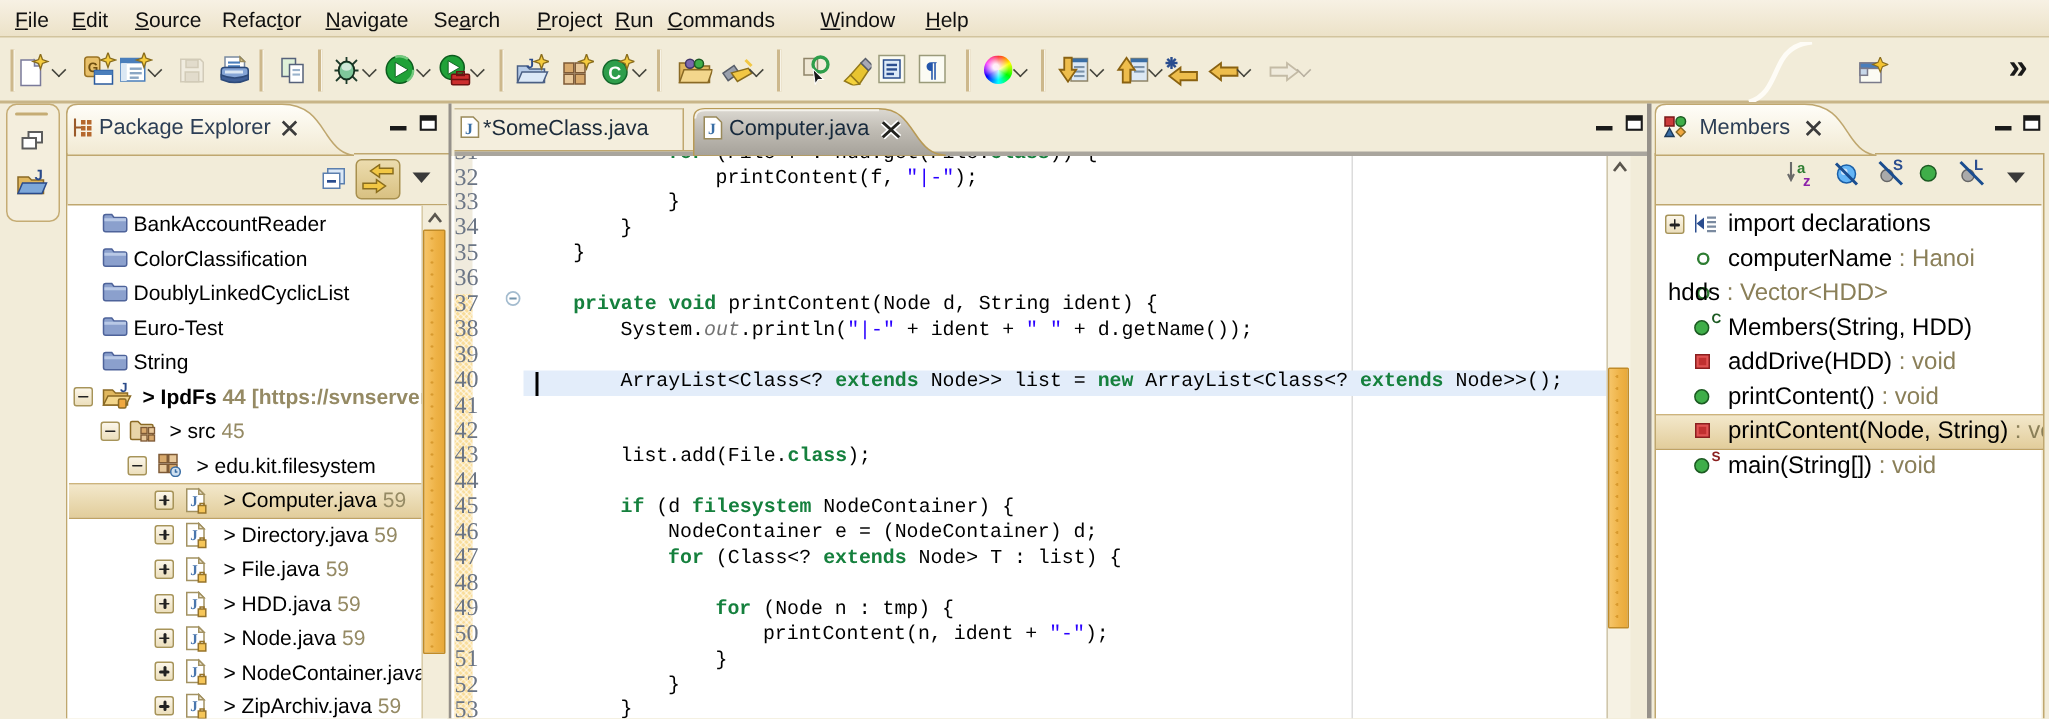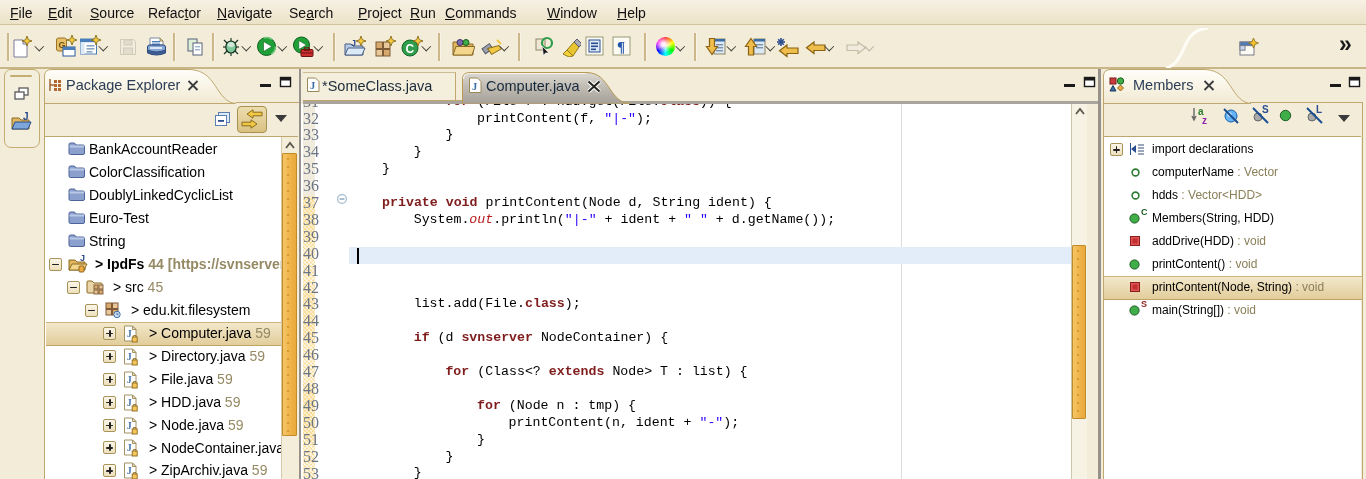--- a/index.html
+++ b/index.html
@@ -9,25 +9,25 @@
 .sep{position:absolute;top:33px;width:2px;height:28px;background:#cdb88c;border-right:1px solid #f8f4e8}
 .car{position:absolute;width:5.5px;height:5.5px;border-right:1.7px solid #43433b;border-bottom:1.7px solid #43433b;transform:rotate(45deg)}
 .cargrey{border-right-color:#b8b0a0;border-bottom-color:#b8b0a0}
 .tabtxt{font-size:14.5px;color:#1c2b3a;white-space:pre}
 .trow{position:absolute;font-size:14px;color:#000;white-space:pre;height:23px;line-height:23px}
 .grey{color:#958a64}
 .exp{position:absolute;width:13px;height:13px;background:linear-gradient(#fbf6ea,#ecdfbc);border:1px solid #a79459;border-radius:2px;box-sizing:border-box}
 .exp i{position:absolute;left:2px;right:2px;top:5px;height:1.6px;background:#222;border-radius:1px}
 .exp b{position:absolute;left:5px;top:2px;bottom:2px;width:1.6px;background:#222;border-radius:1px}
 .code{position:absolute;font-family:"Liberation Mono",monospace;font-size:13.26px;line-height:16.9px;white-space:pre;color:#000}
-.k{color:#7f1d1d;font-weight:bold}
+.k{color:#15803d;font-weight:bold}
 .s{color:#2a00ff}
-.fl{color:#b91c1c;font-style:italic}
+.fl{color:#737373;font-style:italic}
 .gut{position:absolute;font-family:Liberation Serif, serif;font-size:16px;line-height:16.9px;color:#6b7585;text-align:left;white-space:pre}
-.mrow{position:absolute;font-size:12px;color:#000;white-space:pre;height:23px;line-height:23px}
+.mrow{position:absolute;font-size:16px;color:#000;white-space:pre;height:23px;line-height:23px}
 .typ{color:#8a7f58}
 </style></head><body>
 
 <div class="mi" style="left:10px"><span class="u">F</span>ile</div>
 <div class="mi" style="left:48px"><span class="u">E</span>dit</div>
 <div class="mi" style="left:90px"><span class="u">S</span>ource</div>
 <div class="mi" style="left:148px">Refac<span class="u">t</span>or</div>
 <div class="mi" style="left:217px"><span class="u">N</span>avigate</div>
 <div class="mi" style="left:289px">Se<span class="u">a</span>rch</div>
 <div class="mi" style="left:358px"><span class="u">P</span>roject</div>
@@ -513,23 +513,25 @@
 <div class="a" style="left:350.5px;top:104px;width:720px;height:375px;overflow:hidden">
 <div class="code" style="left:94.9px;top:-10.4px"><span class="k">for</span> (File f : hdd.get(File.<span class="k">class</span>)) {</div>
 <div class="code" style="left:126.5px;top:6.5px">printContent(f, <span class="s">"|-"</span>);</div>
 <div class="code" style="left:94.9px;top:23.4px">}</div>
 <div class="code" style="left:63.2px;top:40.3px">}</div>
 <div class="code" style="left:31.6px;top:57.2px">}</div>
 <div class="code" style="left:0.0px;top:74.1px"></div>
 <div class="code" style="left:31.6px;top:91.0px"><span class="k">private</span> <span class="k">void</span> printContent(Node d, String ident) {</div>
 <div class="code" style="left:63.2px;top:107.9px">System.<span class="fl">out</span>.println(<span class="s">"|-"</span> + ident + <span class="s">" "</span> + d.getName());</div>
 <div class="code" style="left:0.0px;top:124.8px"></div>
+<div class="code" style="left:63.2px;top:141.7px">ArrayList&lt;Class&lt;? <span class="k">extends</span> Node&gt;&gt; list = <span class="k">new</span> ArrayList&lt;Class&lt;? <span class="k">extends</span> Node&gt;&gt;();</div>
 <div class="code" style="left:63.2px;top:192.4px">list.add(File.<span class="k">class</span>);</div>
 <div class="code" style="left:0.0px;top:209.3px"></div>
-<div class="code" style="left:63.2px;top:226.2px"><span class="k">if</span> (d <span class="k">svnserver</span> NodeContainer) {</div>
+<div class="code" style="left:63.2px;top:226.2px"><span class="k">if</span> (d <span class="k">filesystem</span> NodeContainer) {</div>
+<div class="code" style="left:94.9px;top:243.1px">NodeContainer e = (NodeContainer) d;</div>
 <div class="code" style="left:94.9px;top:260.0px"><span class="k">for</span> (Class&lt;? <span class="k">extends</span> Node&gt; T : list) {</div>
 <div class="code" style="left:126.5px;top:293.8px"><span class="k">for</span> (Node n : tmp) {</div>
 <div class="code" style="left:158.1px;top:310.7px">printContent(n, ident + <span class="s">"-"</span>);</div>
 <div class="code" style="left:126.5px;top:327.6px">}</div>
 <div class="code" style="left:94.9px;top:344.5px">}</div>
 <div class="code" style="left:63.2px;top:361.4px">}</div>
 </div>
 <div class="a" style="left:1071px;top:104px;width:16px;height:375px;background:#f6f2e4;border-left:1px solid #cfc6ac;box-sizing:border-box"></div>
 <svg class="a" style="left:1074px;top:106px" width="12" height="10" viewBox="0 0 12 10">
     <path d="M2 8 L6 3 L10 8" fill="none" stroke="#5a564e" stroke-width="1.8"></path>
@@ -605,25 +607,25 @@
       <line x1="10" y1="4" x2="16" y2="4"></line>
       <line x1="10" y1="7" x2="16" y2="7"></line>
       <line x1="10" y1="10" x2="16" y2="10"></line>
       <line x1="10" y1="13" x2="16" y2="13"></line>
     </g>
   </svg>
 <div class="mrow" style="left:1152px;top:138.0px;width:210px;overflow:hidden">import declarations</div>
 <svg class="a" style="left:1131px;top:167.94px" width="9" height="9" viewBox="0 0 9 9">
     <circle cx="4.5" cy="4.5" r="3.4" fill="#fff" stroke="#2e7d32" stroke-width="1.6"></circle>
   </svg>
-<div class="mrow" style="left:1152px;top:161.0px;width:210px;overflow:hidden">computerName<span class="typ"> : Vector</span></div>
+<div class="mrow" style="left:1152px;top:161.0px;width:210px;overflow:hidden">computerName<span class="typ"> : Hanoi</span></div>
 <svg class="a" style="left:1131px;top:190.9px" width="9" height="9" viewBox="0 0 9 9">
     <circle cx="4.5" cy="4.5" r="3.4" fill="#fff" stroke="#2e7d32" stroke-width="1.6"></circle>
   </svg>
-<div class="mrow" style="left:1152px;top:183.9px;width:210px;overflow:hidden">hdds<span class="typ"> : Vector&lt;HDD&gt;</span></div>
+<div class="mrow" style="left:1112px;top:183.9px;width:210px;overflow:hidden">hdds<span class="typ"> : Vector&lt;HDD&gt;</span></div>
 <svg class="a" style="left:1129px;top:212.85999999999999px" width="11" height="11" viewBox="0 0 11 11">
     <circle cx="5.5" cy="5.5" r="4.6" fill="#3fae49" stroke="#1c5a22"></circle>
   </svg>
 <div class="a" style="left:1141px;top:207.4px;font-size:9px;font-weight:bold;color:#1c5a22">C</div>
 <div class="mrow" style="left:1152px;top:206.9px;width:210px;overflow:hidden">Members(String, HDD)</div>
 <svg class="a" style="left:1130px;top:236.32px" width="10" height="10" viewBox="0 0 10 10">
     <rect x="0.5" y="0.5" width="9" height="9" fill="#e05252" stroke="#8a1f1f"></rect>
     <rect x="2.5" y="2.5" width="5" height="5" fill="#c03030"></rect>
   </svg>
 <div class="mrow" style="left:1152px;top:229.8px;width:210px;overflow:hidden">addDrive(HDD)<span class="typ"> : void</span></div>

